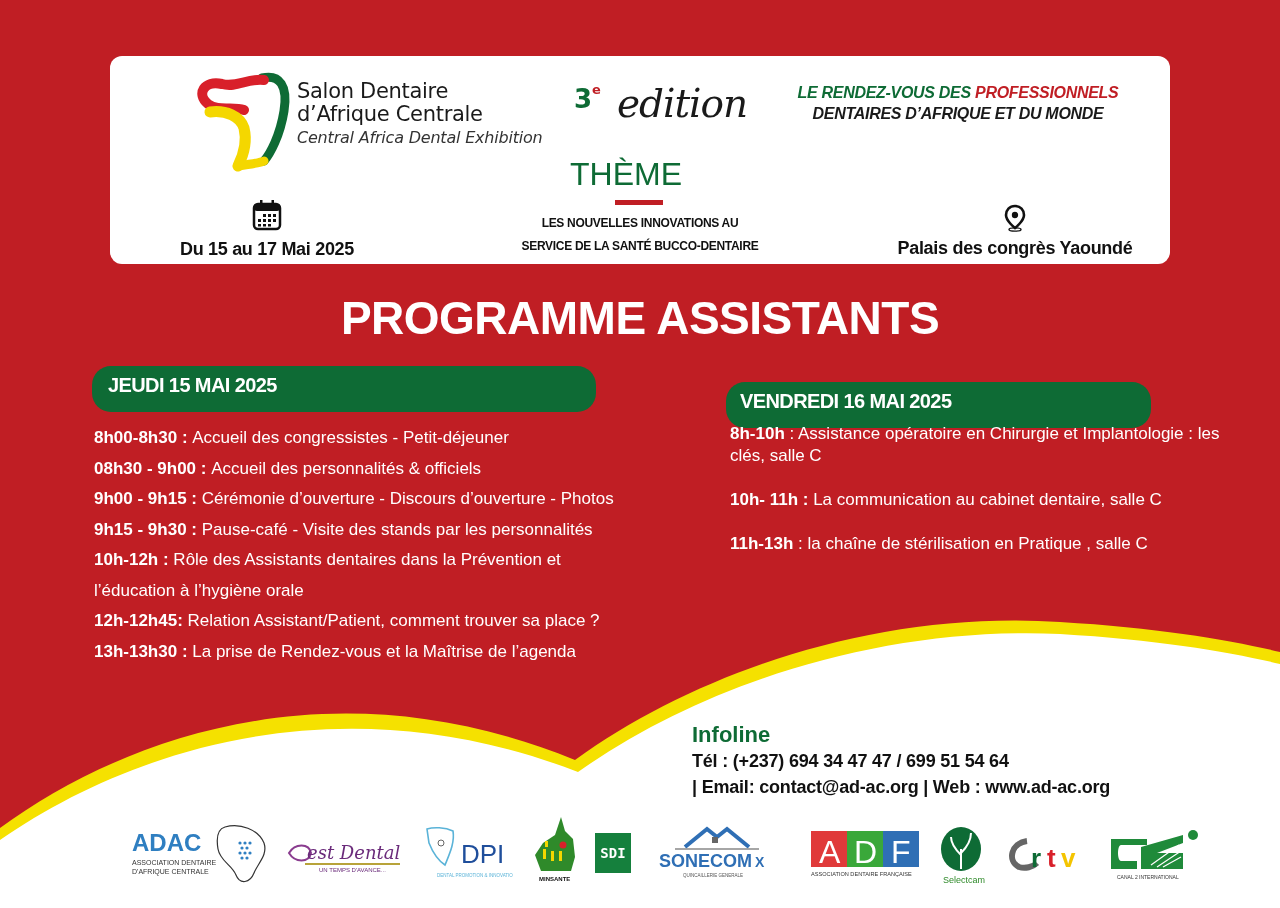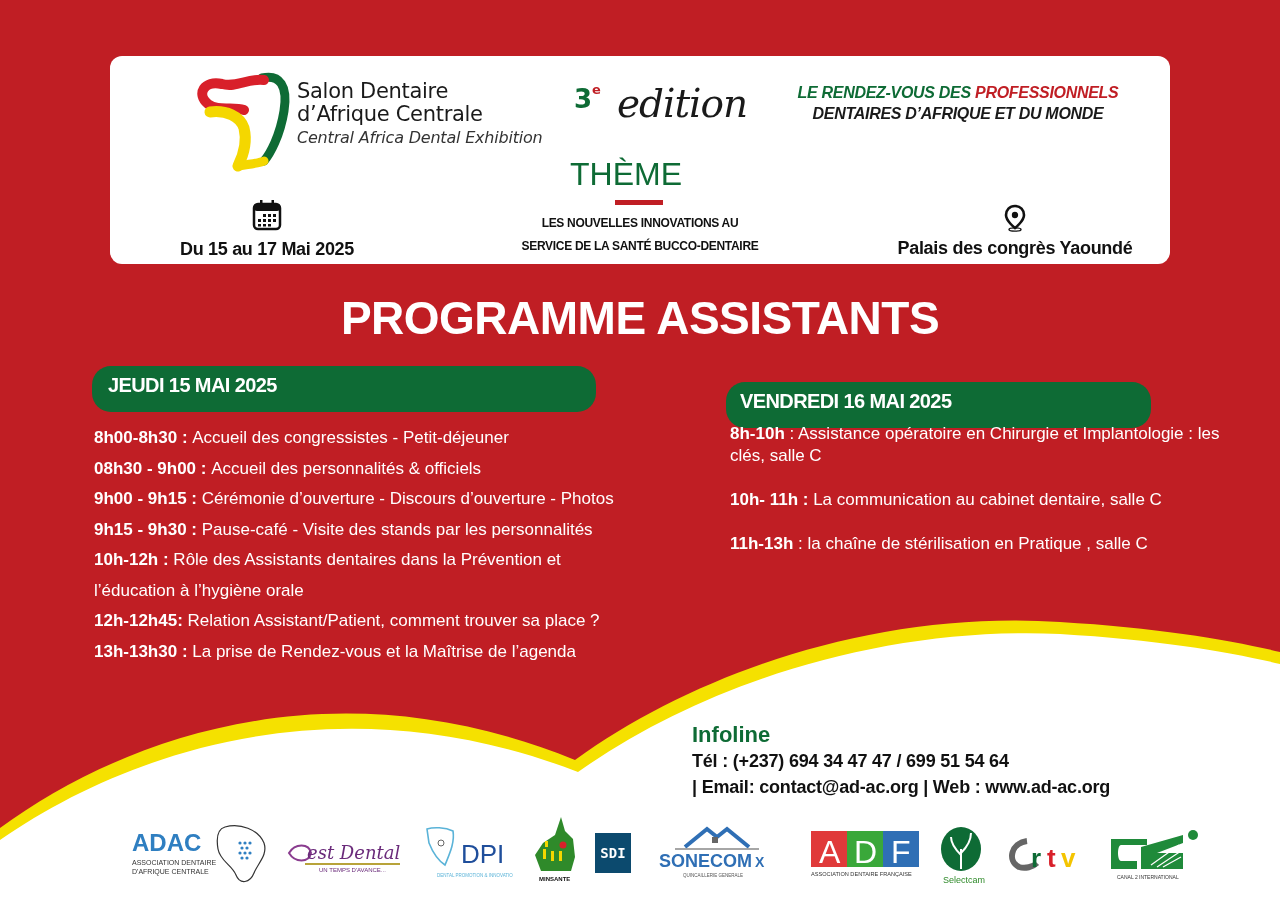--- a/index.html
+++ b/index.html
@@ -211,21 +211,21 @@
       <circle cx="30" cy="30" r="3.5" fill="#d8202a"></circle>
       <g fill="#f4d700">
           <rect x="10" y="34" width="3" height="10"></rect>
           <rect x="18" y="36" width="3" height="10"></rect>
           <rect x="26" y="36" width="3" height="10"></rect>
           <rect x="12" y="26" width="3" height="6"></rect>
         </g>
       <text x="6" y="66" font-family="Liberation Sans, sans-serif" font-weight="bold" font-size="6" fill="#111">MINSANTE</text>
     </svg>
   </div>
-  <div class="sp" style="left:470px; top:18px; width:36px; height:40px; background:#0c4a6e;">
+  <div class="sp" style="left:470px; top:18px; width:36px; height:40px; background:#15803d;">
     <span style="color:#fff; font-family:'DejaVu Sans Mono', monospace; font-size:14px; font-weight:bold;">SDI</span>
   </div>
   <div class="sp" style="left:530px; top:10px; width:124px; height:56px;">
     <svg width="124" height="56" viewBox="0 0 124 56">
       <path d="M30 22 L 52 4 L 62 12 L 72 4 L 94 22" fill="none" stroke="#2f6fb5" stroke-width="4"></path>
       <path d="M20 24 L 104 24" stroke="#888" stroke-width="1.5"></path>
       <rect x="57" y="12" width="6" height="6" fill="#666"></rect>
       <text x="4" y="42" font-family="Liberation Sans, sans-serif" font-weight="bold" font-size="18" fill="#2f6fb5">SONECOM</text>
       <text x="100" y="42" font-family="Liberation Sans, sans-serif" font-weight="bold" font-size="14" fill="#2f6fb5">X</text>
       <text x="28" y="52" font-family="Liberation Sans, sans-serif" font-size="4.5" fill="#555">QUINCAILLERIE GENERALE</text>

